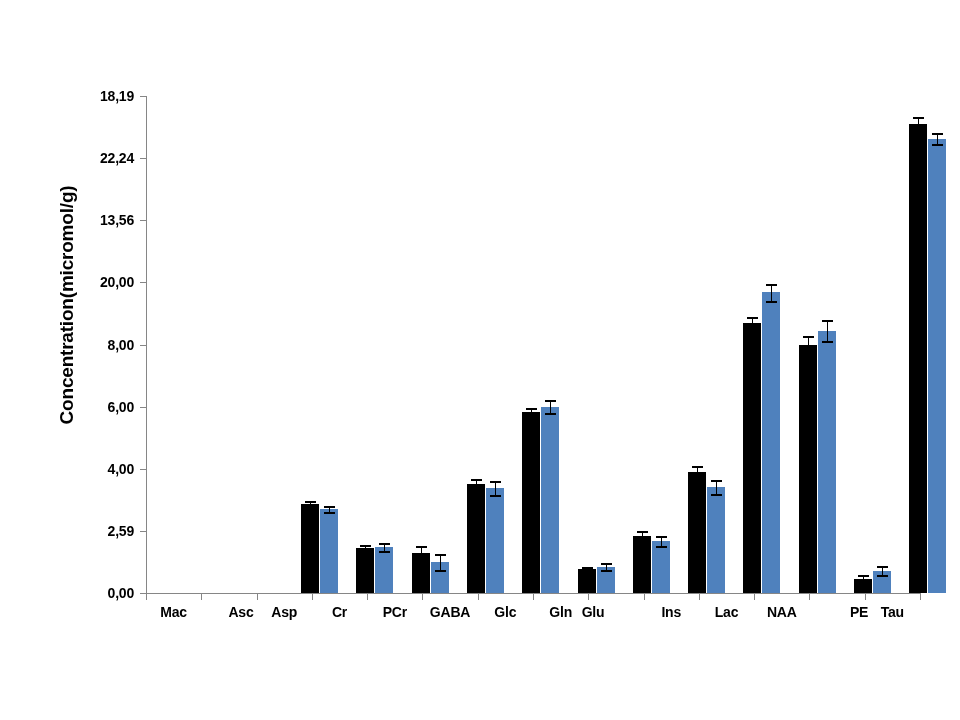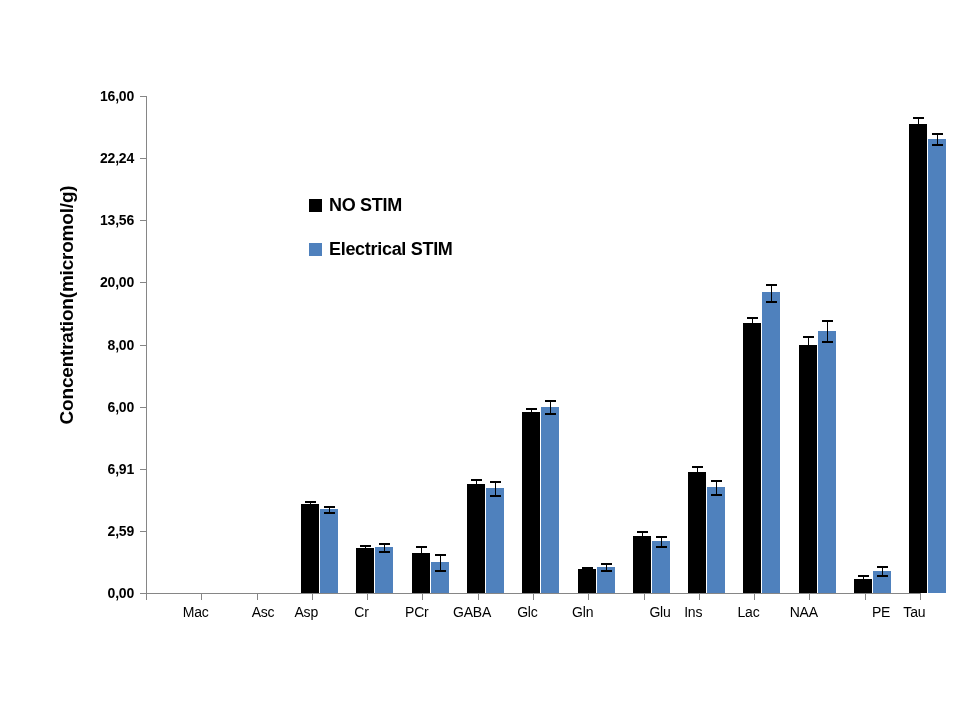--- a/index.html
+++ b/index.html
@@ -104,26 +104,25 @@
     position: absolute;
     top: 593px;
     width: 1px;
     height: 7px;
     background: #868686;
   }
   .xlabel {
     position: absolute;
     top: 604px;
     font-size: 14px;
-    font-weight: normal;
+    font-weight: bold;
     letter-spacing: -0.2px;
     text-align: right;
     transform: translateX(-50%);
     white-space: nowrap;
-    margin-left: 22px;
   }
 
   
   .bar {
     position: absolute;
     bottom: 0;
   }
   .bar.s0 { background: #000000; }
   .bar.s1 { background: #4f81bd; }
 
@@ -174,53 +173,53 @@
 
   <div class="axis-y-line"></div>
   <div class="axis-x-line"></div>
 
   <div id="y-axis-layer">
       <div class="ytick" style="top: 593px;"></div>
       <div class="ylabel" style="position: absolute; left: 72px; top: 593px;">0,00</div>
       <div class="ytick" style="top: 530.875px;"></div>
       <div class="ylabel" style="position: absolute; left: 72px; top: 530.875px;">2,59</div>
       <div class="ytick" style="top: 468.75px;"></div>
-      <div class="ylabel" style="position: absolute; left: 72px; top: 468.75px;">6,91</div>
+      <div class="ylabel" style="position: absolute; left: 72px; top: 468.75px;">4,00</div>
       <div class="ytick" style="top: 406.625px;"></div>
       <div class="ylabel" style="position: absolute; left: 72px; top: 406.625px;">6,00</div>
       <div class="ytick" style="top: 344.5px;"></div>
       <div class="ylabel" style="position: absolute; left: 72px; top: 344.5px;">8,00</div>
       <div class="ytick" style="top: 282.375px;"></div>
       <div class="ylabel" style="position: absolute; left: 72px; top: 282.375px;">20,00</div>
       <div class="ytick" style="top: 220.25px;"></div>
       <div class="ylabel" style="position: absolute; left: 72px; top: 220.25px;">13,56</div>
       <div class="ytick" style="top: 158.125px;"></div>
       <div class="ylabel" style="position: absolute; left: 72px; top: 158.125px;">22,24</div>
       <div class="ytick" style="top: 96px;"></div>
-      <div class="ylabel" style="position: absolute; left: 72px; top: 96px;">16,00</div>
+      <div class="ylabel" style="position: absolute; left: 72px; top: 96px;">18,19</div>
     </div>
   <div id="x-axis-layer">
       <div class="xtick" style="left: 146px;"></div>
       <div class="xlabel" style="left: 173.643px;">Mac</div>
       <div class="xtick" style="left: 201.286px;"></div>
       <div class="xlabel" style="left: 241px;">Asc</div>
       <div class="xtick" style="left: 256.571px;"></div>
       <div class="xlabel" style="left: 284.214px;">Asp</div>
       <div class="xtick" style="left: 311.857px;"></div>
       <div class="xlabel" style="left: 339.5px;">Cr</div>
       <div class="xtick" style="left: 367.143px;"></div>
       <div class="xlabel" style="left: 394.786px;">PCr</div>
       <div class="xtick" style="left: 422.429px;"></div>
       <div class="xlabel" style="left: 450.071px;">GABA</div>
       <div class="xtick" style="left: 477.714px;"></div>
       <div class="xlabel" style="left: 505.357px;">Glc</div>
       <div class="xtick" style="left: 533px;"></div>
       <div class="xlabel" style="left: 560.643px;">Gln</div>
       <div class="xtick" style="left: 588.286px;"></div>
-      <div class="xlabel" style="left: 638px;">Glu</div>
+      <div class="xlabel" style="left: 593px;">Glu</div>
       <div class="xtick" style="left: 643.571px;"></div>
       <div class="xlabel" style="left: 671.214px;">Ins</div>
       <div class="xtick" style="left: 698.857px;"></div>
       <div class="xlabel" style="left: 726.5px;">Lac</div>
       <div class="xtick" style="left: 754.143px;"></div>
       <div class="xlabel" style="left: 781.786px;">NAA</div>
       <div class="xtick" style="left: 809.429px;"></div>
       <div class="xlabel" style="left: 837.071px; padding-left: 44px;">PE</div>
       <div class="xtick" style="left: 864.714px;"></div>
       <div class="xlabel" style="left: 892.357px;">Tau</div>
@@ -319,24 +318,14 @@
       <div class="bar s0" title="NO STIM NAA: 15.1" style="left: 763.286px; width: 18px; height: 469.044px; background: rgb(0, 0, 0);"></div>
       <div class="errbar" style="left: 772.286px; top: 21.1225px; height: 13.6675px;"></div>
       <div class="errcap" style="left: 767.286px; top: 21.1225px; width: 11px;"></div>
       <div class="errcap" style="left: 767.286px; top: 34.79px; width: 11px;"></div>
       <div class="bar s1" title="Electrical STIM NAA: 14.62" style="left: 782.286px; width: 18px; height: 454.134px; background: rgb(79, 129, 189);"></div>
       <div class="errbar" style="left: 791.286px; top: 37.275px; height: 11.1825px;"></div>
       <div class="errcap" style="left: 786.286px; top: 37.275px; width: 11px;"></div>
       <div class="errcap" style="left: 786.286px; top: 48.4575px; width: 11px;"></div>
     </div>
 
-  <div class="legend">
-    <div class="legend-row">
-      <span class="legend-swatch" id="sw0" style="background: rgb(0, 0, 0);"></span>
-      <span class="legend-label">NO STIM</span>
-    </div>
-    <div class="legend-row">
-      <span class="legend-swatch" id="sw1" style="background: rgb(79, 129, 189);"></span>
-      <span class="legend-label">Electrical STIM</span>
-    </div>
-  </div>
 
 </div>
 
 </body></html>

